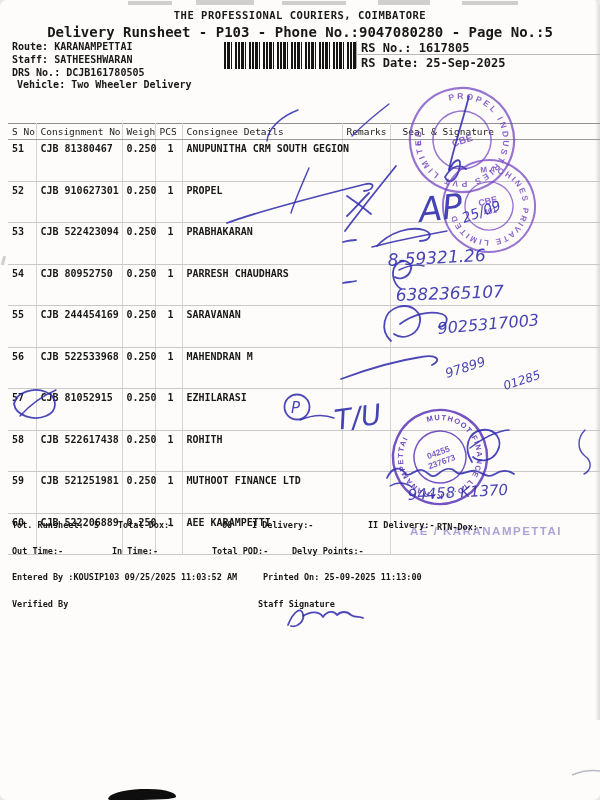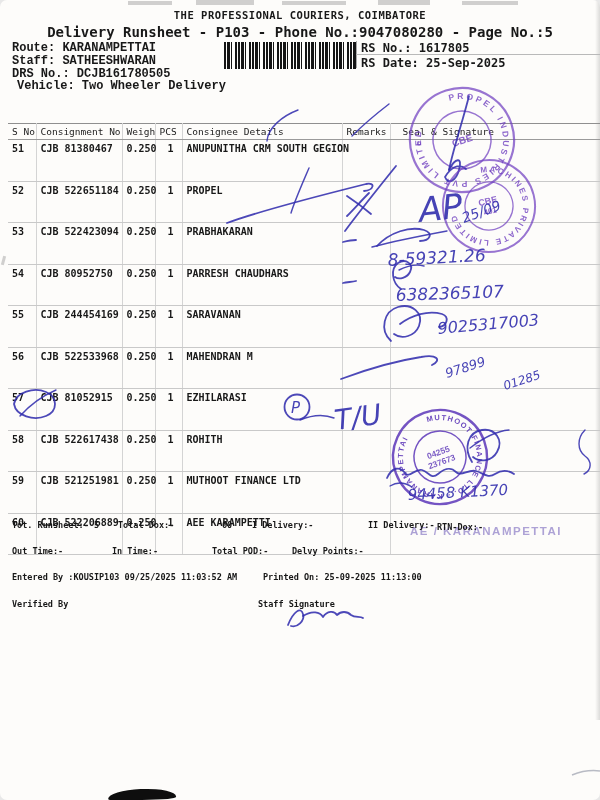--- a/index.html
+++ b/index.html
@@ -4,21 +4,21 @@
 <style>
   html,body { margin:0; padding:0; background:#e8e8e8; }
   .page {
     position:relative; width:600px; height:800px; margin:0 auto;
     background:#fdfcfa; overflow:hidden;
     font-family:"DejaVu Sans Mono", monospace; color:#181818;border-radius:7px;
   }
   .abs { position:absolute; white-space:pre; }
   .title { font-size:10.5px; font-weight:bold; letter-spacing:.5px; width:100%; text-align:center; }
   .subtitle { font-size:14px; font-weight:bold; width:100%; text-align:center; }
-  .info { font-size:12px; font-weight:bold;font-family:Liberation Mono, monospace; }
+  .info { font-size:10px; font-weight:bold; }
   .rsline { font-size:12px; font-weight:bold; }
   .barcode {
     background:repeating-linear-gradient(90deg,
       #141414 0 2px, #fdfcfa 2px 3px,
       #141414 3px 6px, #fdfcfa 6px 7px,
       #141414 7px 8px, #fdfcfa 8px 11px,
       #141414 11px 13px, #fdfcfa 13px 14px);
   }
   .hline { background:#b9b9b9; height:1px; }
   .vline { background:#a8a8a8; width:1px; }
@@ -89,21 +89,21 @@
           <th class="cb">Consignment No</th>
           <th class="cb">Weight</th>
           <th class="cb">PCS</th>
           <th class="cb">Consignee Details</th>
           <th class="cb">Remarks</th>
           <th class="cb" style="padding-left:12px">Seal &amp; Signature</th>
         </tr>
       </thead>
       <tbody>
         <tr><td>51</td><td class="cb">CJB 81380467</td><td class="cb">0.250</td><td class="cb pcs">1</td><td class="cb">ANUPUNITHA CRM SOUTH GEGION</td><td class="cb"></td><td class="cb"></td></tr>
-        <tr><td>52</td><td class="cb">CJB 522651184</td><td class="cb">0.250</td><td class="cb pcs">1</td><td class="cb">PROPEL</td><td class="cb"></td><td class="cb"></td></tr>
+        <tr><td>52</td><td class="cb">CJB 910627301</td><td class="cb">0.250</td><td class="cb pcs">1</td><td class="cb">PROPEL</td><td class="cb"></td><td class="cb"></td></tr>
         <tr><td>53</td><td class="cb">CJB 522423094</td><td class="cb">0.250</td><td class="cb pcs">1</td><td class="cb">PRABHAKARAN</td><td class="cb"></td><td class="cb"></td></tr>
         <tr><td>54</td><td class="cb">CJB 80952750</td><td class="cb">0.250</td><td class="cb pcs">1</td><td class="cb">PARRESH CHAUDHARS</td><td class="cb"></td><td class="cb"></td></tr>
         <tr><td>55</td><td class="cb">CJB 244454169</td><td class="cb">0.250</td><td class="cb pcs">1</td><td class="cb">SARAVANAN</td><td class="cb"></td><td class="cb"></td></tr>
         <tr><td>56</td><td class="cb">CJB 522533968</td><td class="cb">0.250</td><td class="cb pcs">1</td><td class="cb">MAHENDRAN M</td><td class="cb"></td><td class="cb"></td></tr>
         <tr><td>57</td><td class="cb">CJB 81052915</td><td class="cb">0.250</td><td class="cb pcs">1</td><td class="cb">EZHILARASI</td><td class="cb"></td><td class="cb"></td></tr>
         <tr><td>58</td><td class="cb">CJB 522617438</td><td class="cb">0.250</td><td class="cb pcs">1</td><td class="cb">ROHITH</td><td class="cb"></td><td class="cb"></td></tr>
         <tr><td>59</td><td class="cb">CJB 521251981</td><td class="cb">0.250</td><td class="cb pcs">1</td><td class="cb">MUTHOOT FINANCE LTD</td><td class="cb"></td><td class="cb"></td></tr>
         <tr><td>60</td><td class="cb">CJB 522206889</td><td class="cb">0.250</td><td class="cb pcs">1</td><td class="cb">AEE KARAMPETTI</td><td class="cb"></td><td class="cb"></td></tr>
       </tbody>
     </table>

